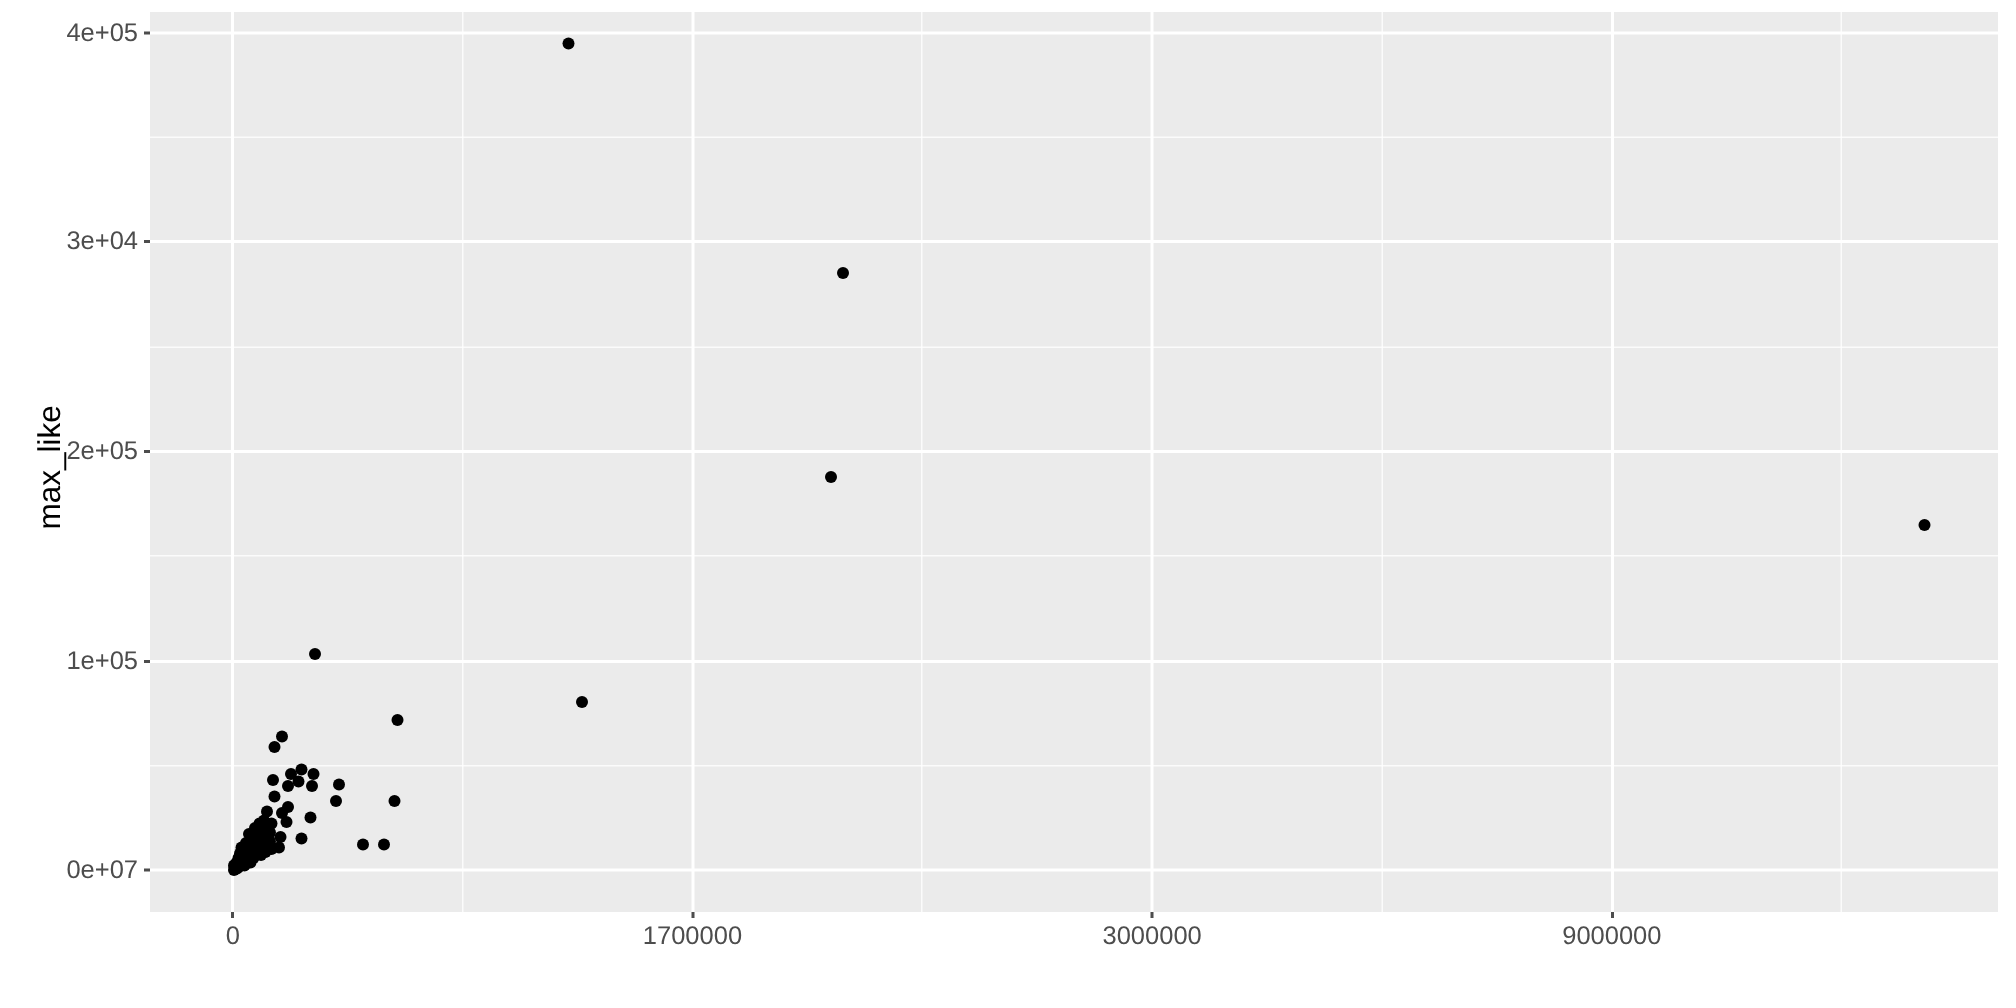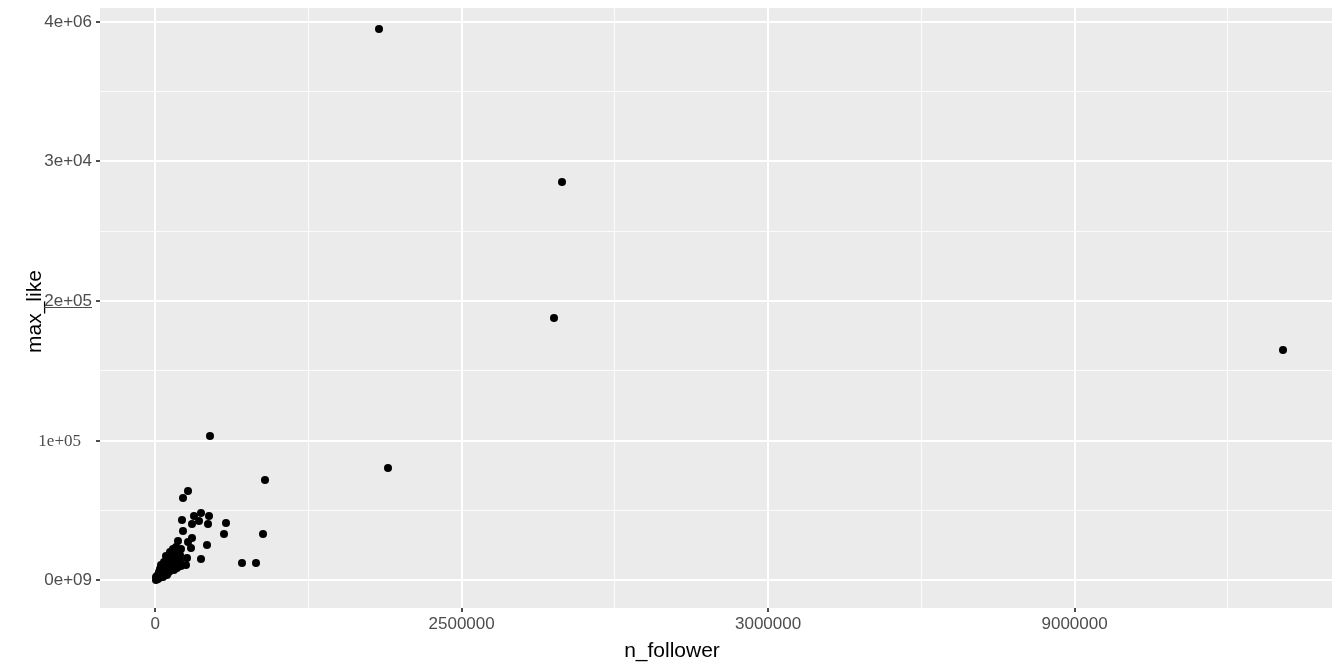--- a/index.html
+++ b/index.html
@@ -167,32 +167,31 @@
       <div class="point" style="left: 58.2289px; top: 570.837px;"></div>
       <div class="point" style="left: 57.8611px; top: 566.512px;"></div>
       <div class="point" style="left: 57.6159px; top: 569.302px;"></div>
       <div class="point" style="left: 57.3707px; top: 571.395px;"></div>
       <div class="point" style="left: 57.003px; top: 567.907px;"></div>
       <div class="point" style="left: 56.6352px; top: 570.419px;"></div>
       <div class="point" style="left: 56.39px; top: 571.814px;"></div>
       <div class="point" style="left: 56.39px; top: 568.605px;"></div>
     </div>
   <div class="axis-label y" id="ylab" style="left: 22px; top: 353px;">max_like</div>
-  <div class="axis-label x" id="xlab" style="top: 638px; left: 0px; width: 1344px; text-align: center;">n_follower</div>
 <div class="tick y" style="left: 96px; top: 579.093px;"></div>
-    <div class="tick-label y" style="width: 60px; left: 32px; top: 570.093px;">0e+09</div>
+    <div class="tick-label y" style="width: 60px; left: 32px; top: 570.093px;">0e+07</div>
     <div class="tick y" style="left: 96px; top: 439.558px;"></div>
-    <div class="tick-label y" style="width: 60px; left: 21px; top: 430.558px; font-family: Liberation Serif, serif;">1e+05</div>
+    <div class="tick-label y" style="width: 60px; left: 32px; top: 430.558px;">1e+05</div>
     <div class="tick y" style="left: 96px; top: 300.023px;"></div>
-    <div class="tick-label y" style="width: 60px; left: 32px; top: 291.023px; text-decoration: underline;">2e+05</div>
+    <div class="tick-label y" style="width: 60px; left: 32px; top: 291.023px;">2e+05</div>
     <div class="tick y" style="left: 96px; top: 160.488px;"></div>
     <div class="tick-label y" style="width: 60px; left: 32px; top: 151.488px;">3e+04</div>
     <div class="tick y" style="left: 96px; top: 20.9535px;"></div>
-    <div class="tick-label y" style="width: 60px; left: 32px; top: 11.9535px;">4e+06</div>
+    <div class="tick-label y" style="width: 60px; left: 32px; top: 11.9535px;">4e+05</div>
     <div class="tick x" style="top: 608px; left: 154.164px;"></div>
     <div class="tick-label x" style="width: 140px; left: 85.1642px; top: 614px;">0</div>
     <div class="tick x" style="top: 608px; left: 460.632px;"></div>
-    <div class="tick-label x" style="width: 140px; left: 391.632px; top: 614px;">2500000</div>
+    <div class="tick-label x" style="width: 140px; left: 391.632px; top: 614px;">1700000</div>
     <div class="tick x" style="top: 608px; left: 767.1px;"></div>
     <div class="tick-label x" style="width: 140px; left: 698.1px; top: 614px;">3000000</div>
     <div class="tick x" style="top: 608px; left: 1073.57px;"></div>
     <div class="tick-label x" style="width: 140px; left: 1004.57px; top: 614px;">9000000</div>
   </div>
 
 </body></html>

